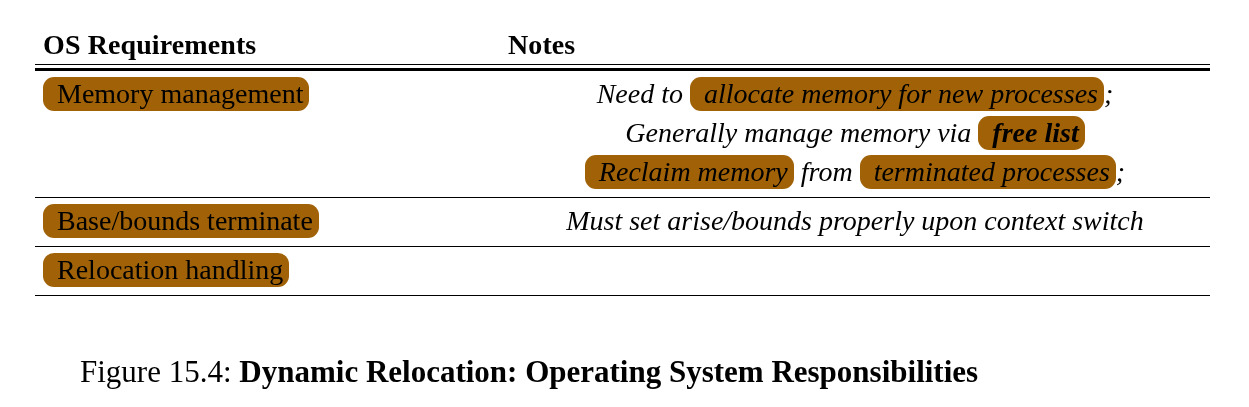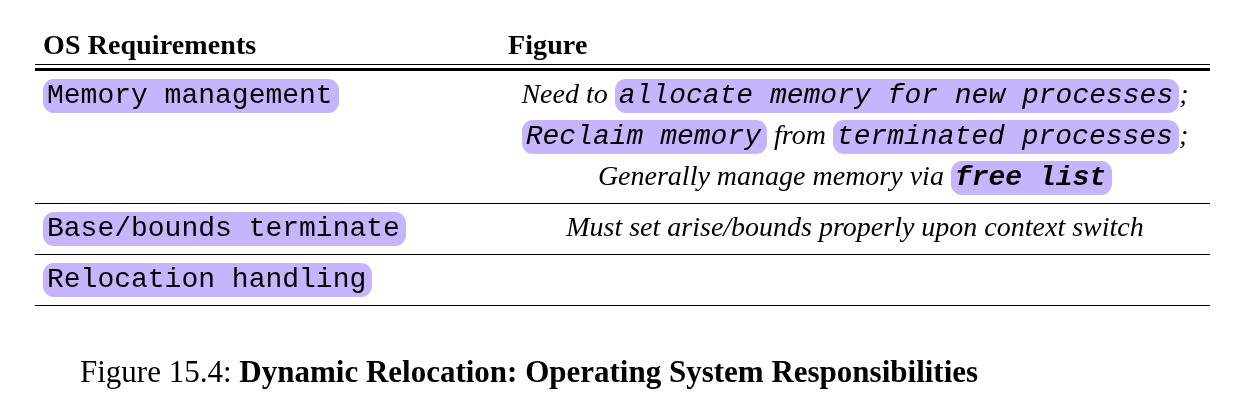--- a/index.html
+++ b/index.html
@@ -92,25 +92,24 @@
     line-height: 39px;
     white-space: nowrap;
     text-align: center;
   }
   .notes-line {
     white-space: nowrap;
   }
 
   
   .hl {
-    background: #c4b5fd;
+    background: #a16207;
     border-radius: 11px;
-    padding: 1px 6px 2px 4px;
+    padding: 1px 6px 2px 14px;
     box-decoration-break: clone;
-    font-family: Liberation Mono, monospace;
     -webkit-box-decoration-break: clone;
   }
   .hl-b {
     font-weight: bold;
   }
 
   
   .caption {
     position: absolute;
     left: 32px;
@@ -133,38 +132,38 @@
 
 <div id="figure-root">
 
   <div class="table-block">
 
     <div class="row header-row">
       <div class="col-req">
         <div class="header-cell">OS Requirements</div>
       </div>
       <div class="col-notes">
-        <div class="header-cell">Figure</div>
+        <div class="header-cell">Notes</div>
       </div>
     </div>
 
     <div class="rule-thin"></div>
     <div class="rule-gap"></div>
     <div class="rule-thick"></div>
 
     <div id="table-body">
         <div class="row body-row">
           <div class="col-req">
             <div class="req-text"><span class="hl">Memory management</span></div>
           </div>
           <div class="col-notes">
             <div class="notes-lines">
               <div class="notes-line"><span>Need to </span><span class="hl">allocate memory for new processes</span><span>;</span></div>
+              <div class="notes-line"><span>Generally manage memory via </span><span class="hl hl-b">free list</span></div>
               <div class="notes-line"><span class="hl">Reclaim memory</span><span> from </span><span class="hl">terminated processes</span><span>;</span></div>
-              <div class="notes-line"><span>Generally manage memory via </span><span class="hl hl-b">free list</span></div>
             </div>
           </div>
         </div>
         <div class="rule-thin"></div>
         <div class="row body-row">
           <div class="col-req">
             <div class="req-text"><span class="hl">Base/bounds terminate</span></div>
           </div>
           <div class="col-notes">
             <div class="notes-lines">

